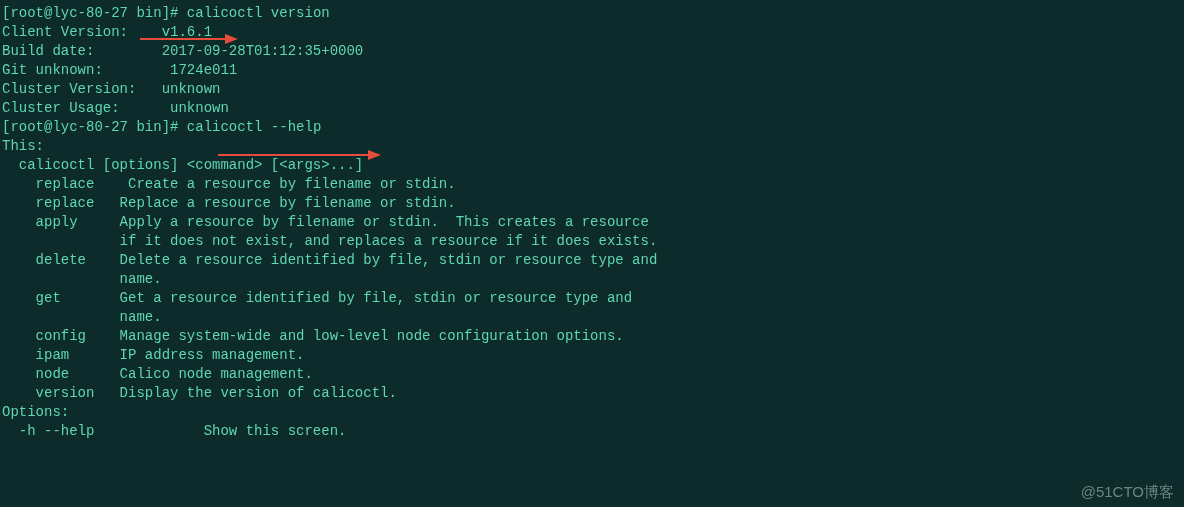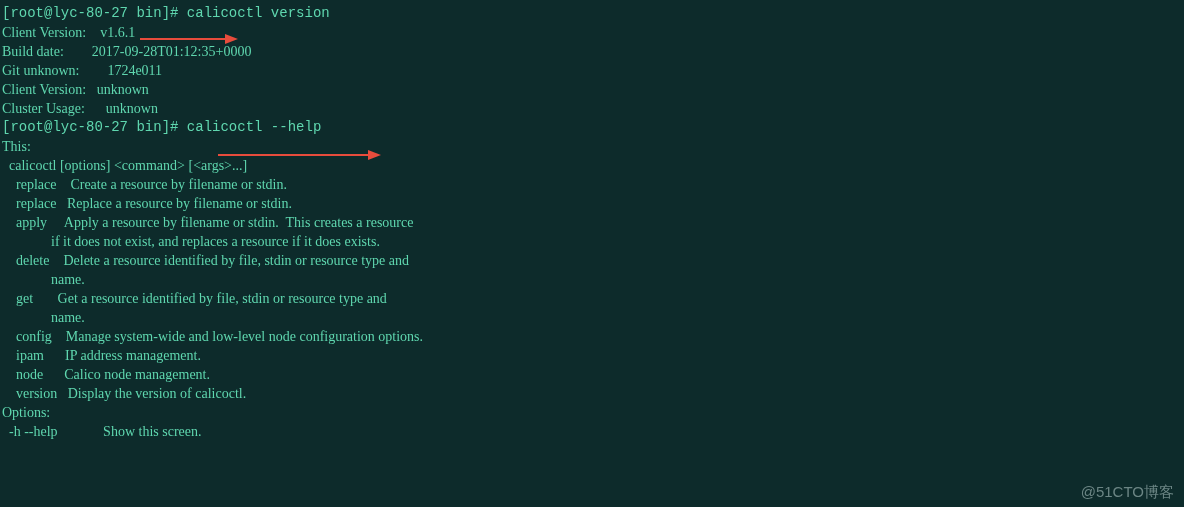--- a/index.html
+++ b/index.html
@@ -27,21 +27,20 @@
       color: #5fd7af;
     }
     .prompt-user {
       color: #5fd7af;
     }
     .cmd {
       color: #5fd7af;
     }
     .txt {
       color: #5fd7af;
-      font-family: Liberation Serif, serif;
     }
     .arrow1 {
       position: absolute;
       top: 32px;
       left: 140px;
     }
     .arrow2 {
       position: absolute;
       top: 148px;
       left: 218px;
@@ -63,21 +62,21 @@
       font-family: sans-serif;
     }
   </style>
 </head>
 <body>
 
 <span class="line"><span class="prompt-bracket">[</span><span class="prompt-user">root@lyc-80-27 bin</span><span class="prompt-bracket">]# </span><span class="cmd">calicoctl version</span></span>
 <span class="line txt">Client Version:    v1.6.1</span>
 <span class="line txt">Build date:        2017-09-28T01:12:35+0000</span>
 <span class="line txt">Git unknown:        1724e011</span>
-<span class="line txt">Client Version:   unknown</span>
+<span class="line txt">Cluster Version:   unknown</span>
 <span class="line txt">Cluster Usage:      unknown</span>
 <span class="line"><span class="prompt-bracket">[</span><span class="prompt-user">root@lyc-80-27 bin</span><span class="prompt-bracket">]# </span><span class="cmd">calicoctl --help</span></span>
 <span class="line txt">This:</span>
 <span class="line txt">  calicoctl [options] &lt;command&gt; [&lt;args&gt;...]</span>
 <span class="line txt"></span>
 <span class="line txt">    replace    Create a resource by filename or stdin.</span>
 <span class="line txt">    replace   Replace a resource by filename or stdin.</span>
 <span class="line txt">    apply     Apply a resource by filename or stdin.  This creates a resource</span>
 <span class="line txt">              if it does not exist, and replaces a resource if it does exists.</span>
 <span class="line txt">    delete    Delete a resource identified by file, stdin or resource type and</span>

